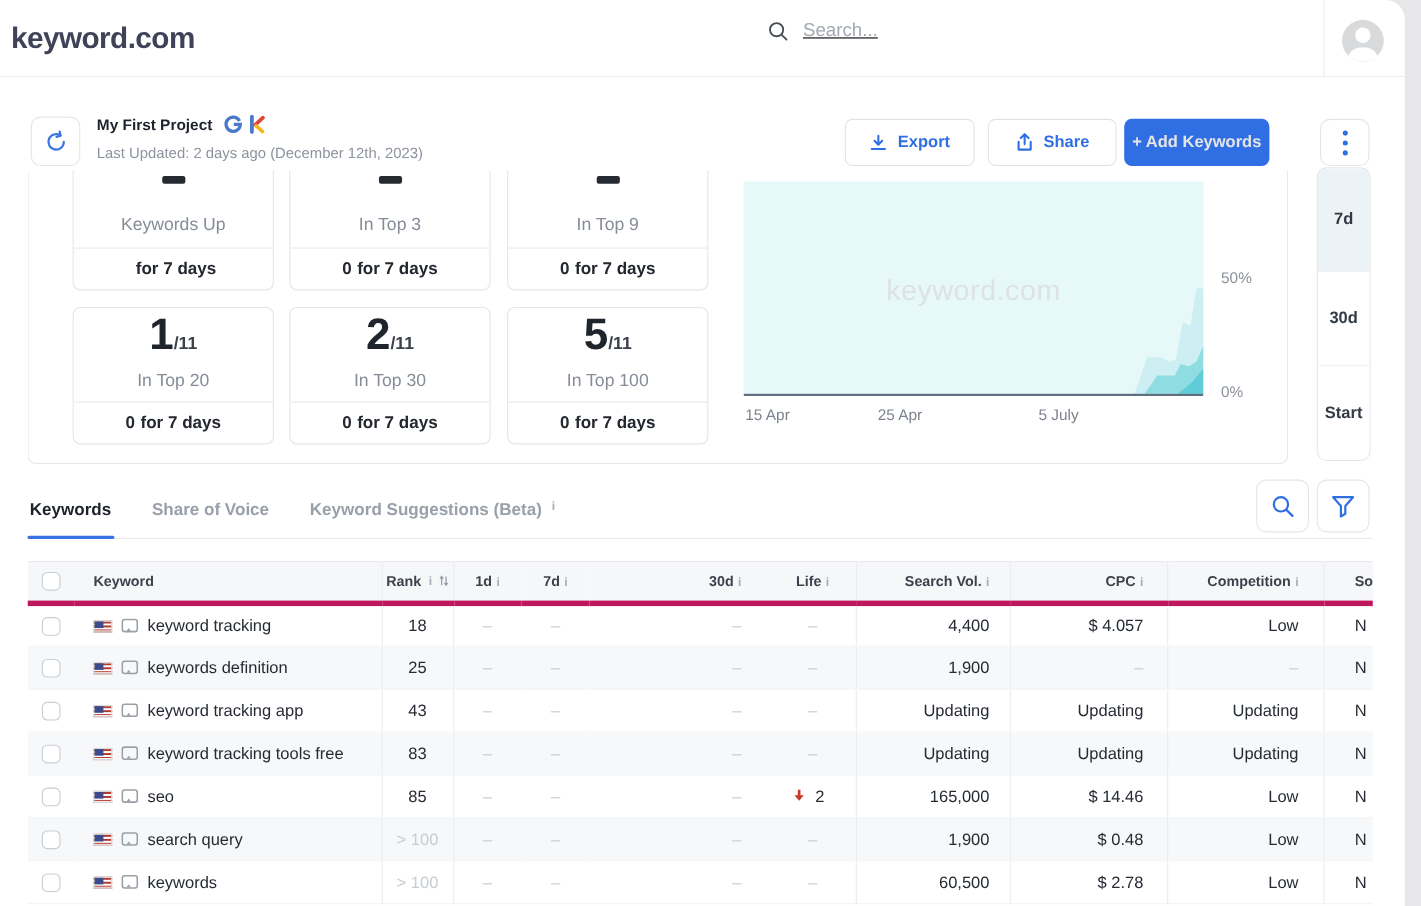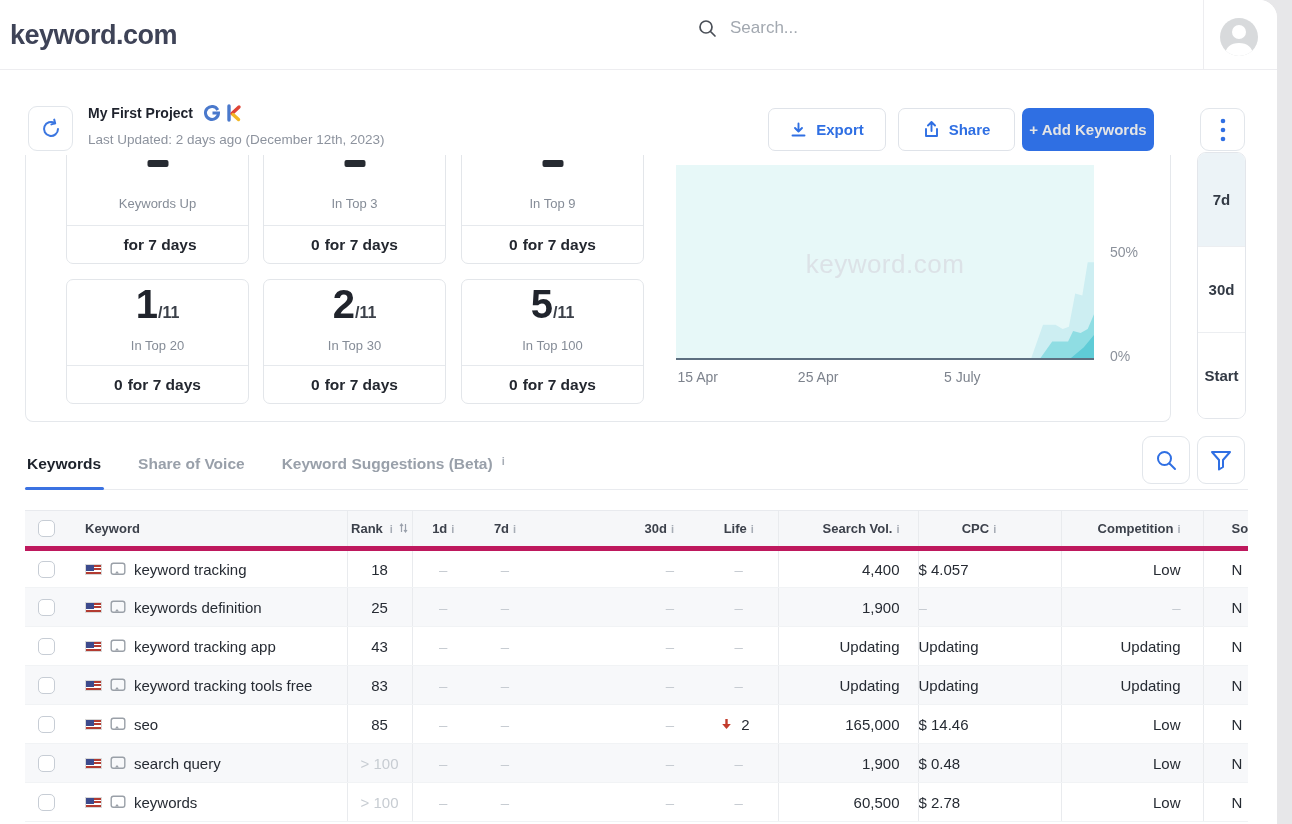--- a/index.html
+++ b/index.html
@@ -6,21 +6,21 @@
   html,body { width:1292px; height:824px; overflow:hidden; background:#e7e7e9;
     font-family:"Liberation Sans","DejaVu Sans",sans-serif; }
   .window { position:absolute; left:0; top:0; width:1277px; height:824px; background:#fff;
     border-top-right-radius:18px; overflow:hidden; }
 
   
   .topbar { position:absolute; left:0; top:0; width:100%; height:70px; background:#fff;
     border-bottom:1px solid #ededf0; }
   .logo { position:absolute; left:10px; top:20px; font-size:27px; font-weight:800;
     color:#3e4357; letter-spacing:-0.5px; }
-  .searchbox { position:absolute; left:698px; top:18px; display:flex; align-items:center; gap:13px; }
+  .searchbox { position:absolute; left:698px; top:18px; display:flex; align-items:center; gap:13px;text-decoration:underline; }
   .searchbox input { border:none; outline:none; font-size:17px; color:#333; width:300px;
     font-family:inherit; background:transparent; }
   .searchbox input::placeholder { color:#a2a8b0; }
   .topbar-divider { position:absolute; left:1203px; top:0; width:1px; height:70px; background:#ededf0; }
   .avatar { position:absolute; left:1220px; top:18px; width:38px; height:38px; border-radius:50%;
     background:#d8dadc; overflow:hidden; }
 
   
   .sq-btn { position:absolute; background:#fff; border:1px solid #e2e6eb; border-radius:9px;
     display:flex; align-items:center; justify-content:center; cursor:pointer; }
@@ -35,21 +35,21 @@
   .btn-share  { left:898px; width:117px; }
   .btn-add { left:1022px; width:132px; background:#2f6fe3; border:none; color:#e5e5e5; }
   .btn-kebab { left:1200px; top:108px; width:45px; height:43px; }
 
   
   .dash-panel { position:absolute; left:25px; top:155px; width:1146px; height:267px;
     border:1px solid #e5e8ec; border-top:none; border-radius:0 0 8px 8px; overflow:hidden; background:#fff; }
   .stat-card { position:absolute; width:183px; background:#fff; border:1px solid #e3e6ea; border-radius:7px; }
   .stat-card .cut-dash { position:absolute; top:66px; left:50%; transform:translateX(-50%);
     width:21px; height:7px; border-radius:2px; background:#262a31; }
-  .stat-card .s-label { position:absolute; width:100%; text-align:center; font-size:13px;
+  .stat-card .s-label { position:absolute; width:100%; text-align:center; font-size:16px;
     color:#858c97; font-weight:500; }
   .card-r1 { top:-62px; height:171px; } .card-r1 .s-label { top:102px; }
   .card-r2 { top:124px; height:125px; }
   .card-r2 .num { position:absolute; top:2px; width:100%; text-align:center; font-size:40px;
     font-weight:700; color:#20242c; }
   .card-r2 .num .unit { font-size:16px; font-weight:700; color:#3b4049; }
   .card-r2 .s-label { top:58px; }
   .s-footer { position:absolute; bottom:0; left:0; width:100%; height:38px; border-top:1px solid #e6e9ed;
     display:flex; align-items:center; justify-content:center; font-size:15.5px; font-weight:600; color:#23272f; }
   .s-footer b { font-weight:800; margin-right:5px; }
@@ -84,21 +84,21 @@
   thead tr { height:38px; background:#f6f7f9; }
   th { font-size:13px; font-weight:700; color:#3c414b; border-top:1px solid #e8eaee;
     border-bottom:5px solid #be185d; white-space:nowrap; overflow:hidden; }
   tbody tr { height:39px; background:#fff; }
   tbody tr:nth-child(even) { background:#f7f8fa; }
   td { font-size:15px; color:#262b33; border-bottom:1px solid #f1f3f5; white-space:nowrap; overflow:hidden; }
   .sep { border-left:1px solid #e9ebee; }
   .al-c { text-align:center; } .al-l { text-align:left; padding-left:17px; }
   .al-r30 { text-align:right; padding-right:26px; }
   .al-vol { text-align:right; padding-right:18px; }
-  .al-cpc { padding-right:21px; }
+  .al-cpc { text-align:right; padding-right:21px; }
   .al-comp { text-align:right; padding-right:22px; }
   .al-src { text-align:left; padding-left:28px; }
   .muted { color:#c7ccd2; }
   .kw-cell { display:flex; align-items:center; gap:8px; padding-left:17px; }
   .flag { width:17px; height:11px; flex:0 0 17px; position:relative; border:0.5px solid #d8d8d8;
     background:repeating-linear-gradient(#b23b31 0 1.7px,#fff 1.7px 3.4px); }
   .flag::before { content:""; position:absolute; left:0; top:0; width:8px; height:6px; background:#3c4a8c; }
   .cb { display:inline-block; width:17px; height:17px; border:1.5px solid #c7cdd5; border-radius:5px;
     background:#fff; vertical-align:middle; cursor:pointer; }
   .hi { font-size:11px; color:#a7adb6; font-weight:700; margin-left:4px; cursor:pointer; }

